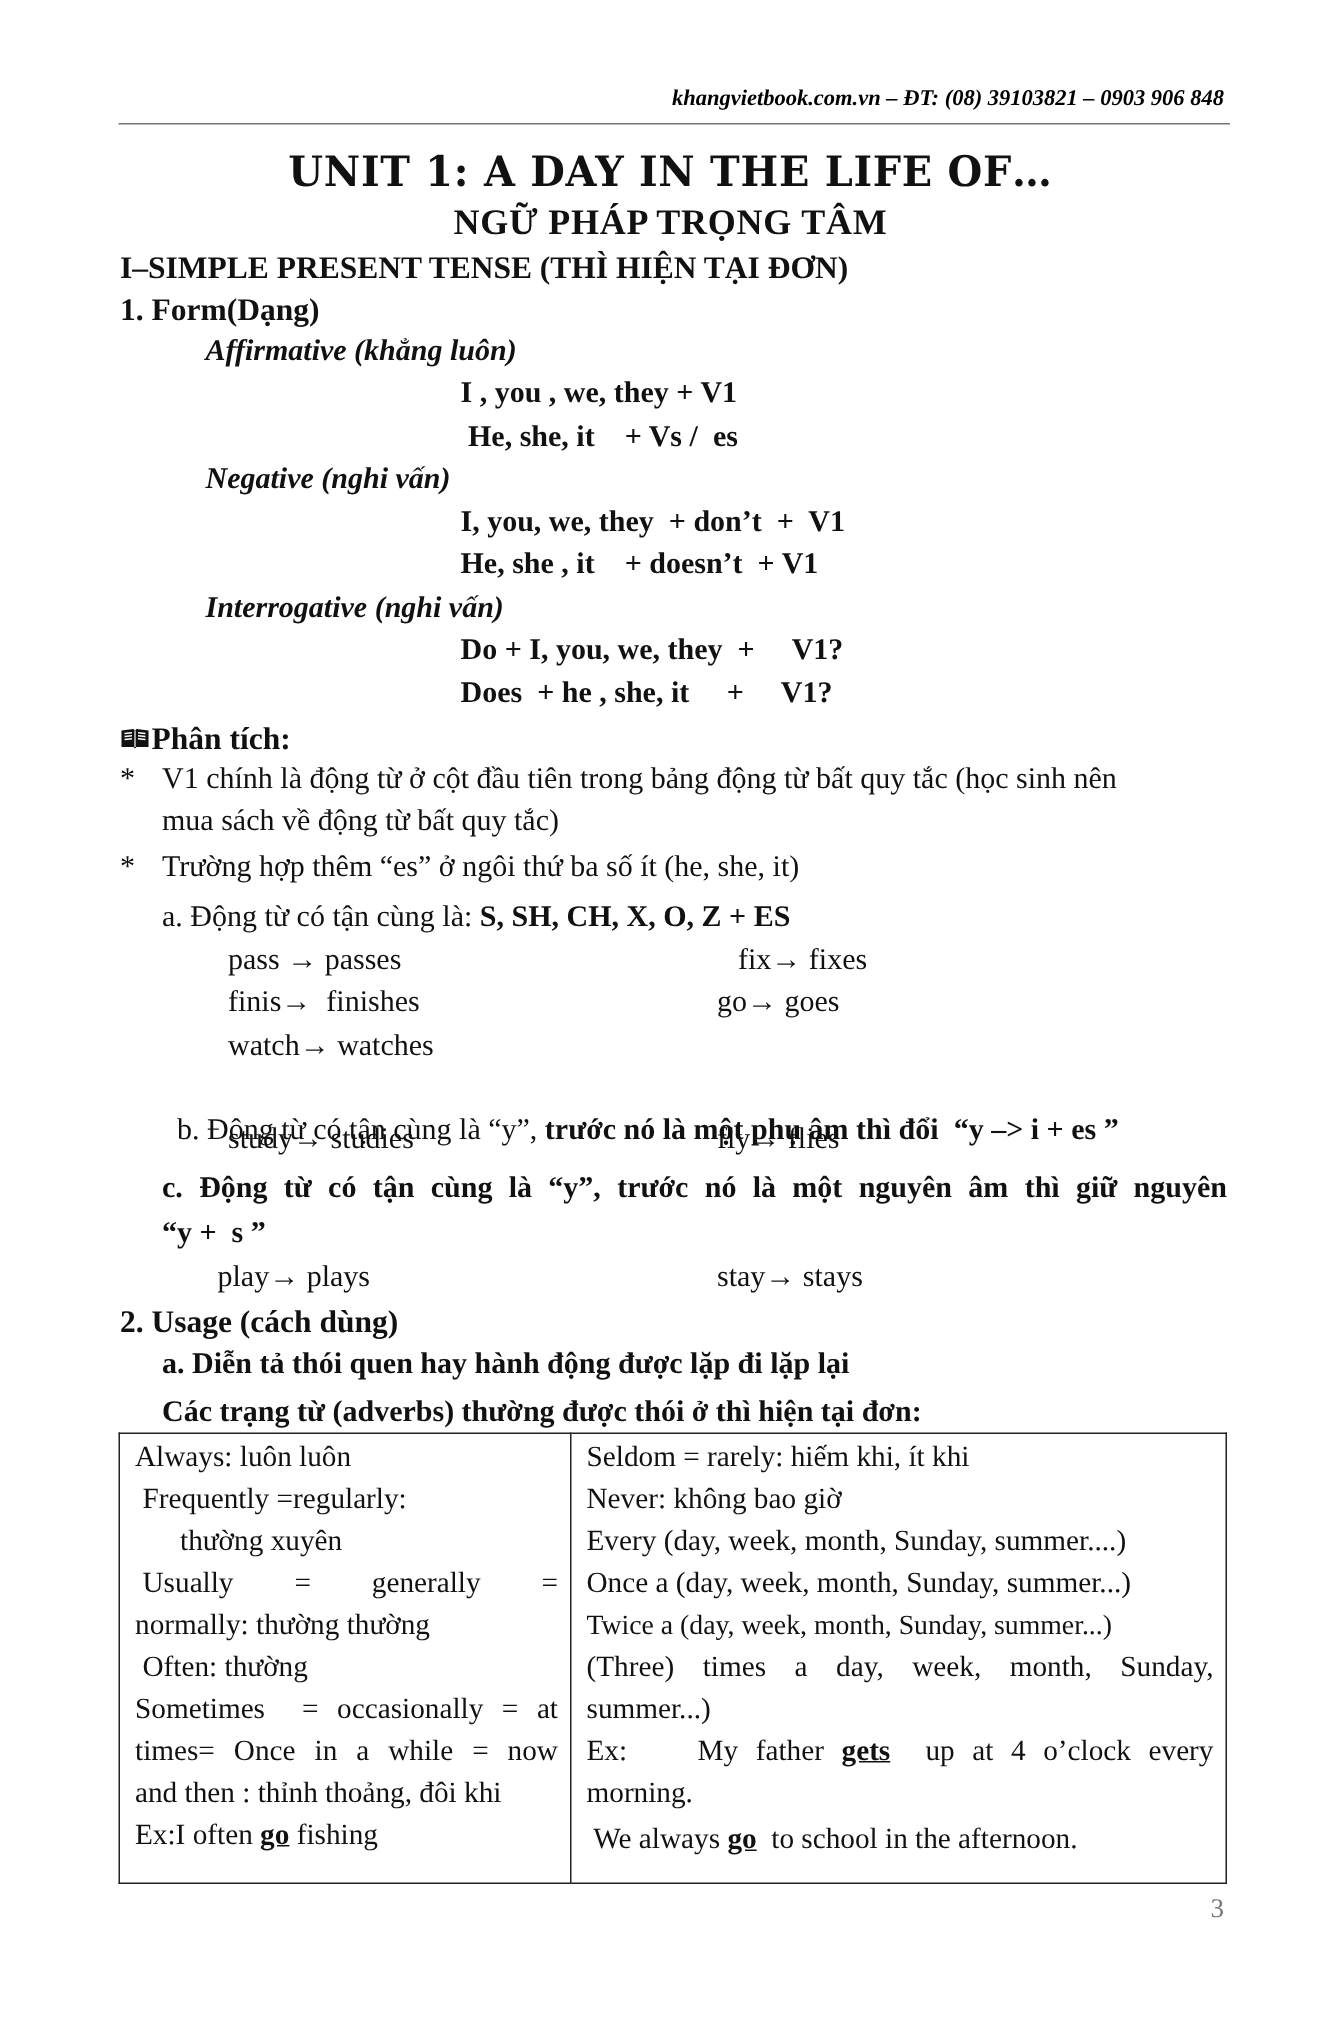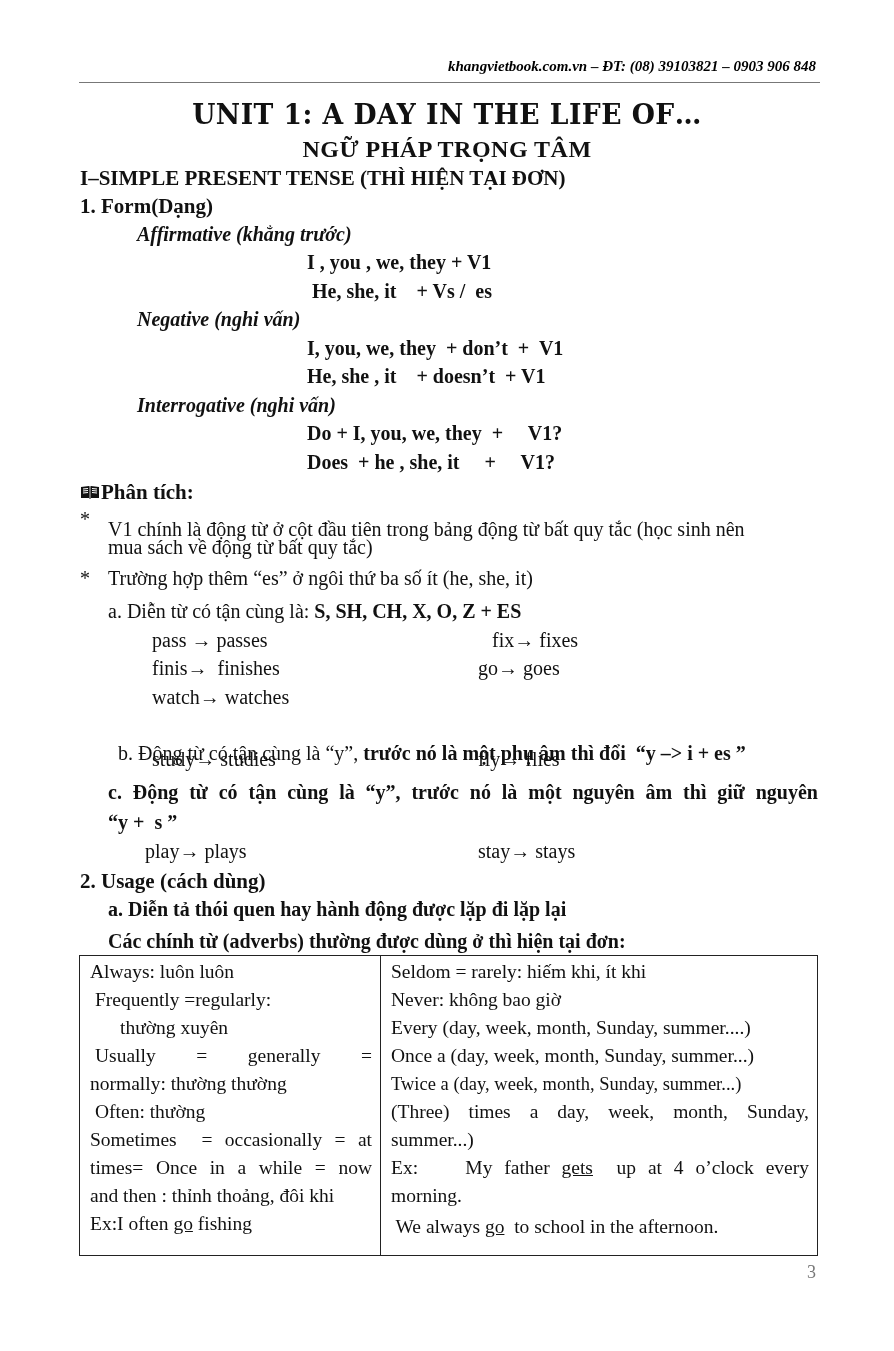--- a/index.html
+++ b/index.html
@@ -16,36 +16,36 @@
   .ital { font-size:20px; font-weight:bold; font-style:italic; }
   .norm { font-size:20px; }
   .book-icon { display:inline-block; width:20px; height:15px; vertical-align:-1px; margin-right:1px; }
   table.adv { position:absolute; left:79px; top:955px; width:739px; border-collapse:collapse; font-size:19.5px; }
   table.adv td { border:1.5px solid #222; vertical-align:top; padding:2px 8px 14px 10px; line-height:28px; }
   .col-left { width:282px; }
   .just { text-align:justify; text-align-last:justify; display:block; }
   .pad1 { padding-left:5px; display:block; }
   .pad2 { padding-left:30px; display:block; }
   .line { display:block; }
-  u.bx { font-weight:normal; }
+  u.bx { font-weight:bold; }
   .page-num { right:78px; top:1262px; font-size:18px; color:#777; }
 </style>
 </head>
 <body>
 
 <div class="abs header-text">khangvietbook.com.vn – ĐT: (08) 39103821 – 0903 906 848</div>
 <div class="abs header-rule"></div>
 
 <div class="abs unit-title">UNIT 1: A DAY IN THE LIFE OF…</div>
 <div class="abs subtitle">NGỮ PHÁP TRỌNG TÂM</div>
 
 <div class="abs sec" style="left:80px;top:166px;">I–SIMPLE PRESENT TENSE (THÌ HIỆN TẠI ĐƠN)</div>
 <div class="abs sec" style="left:80px;top:194px;">1. Form(Dạng)</div>
 
-<div class="abs ital" style="left:137px;top:223px;">Affirmative (khẳng trước)</div>
+<div class="abs ital" style="left:137px;top:223px;">Affirmative (khẳng luôn)</div>
 <div class="abs bold20" style="left:307px;top:251px;">I , you , we, they  +   V1</div>
 <div class="abs bold20" style="left:307px;top:280px;white-space:pre;"> He, she, it    + Vs /  es</div>
 
 <div class="abs ital" style="left:137px;top:308px;">Negative (nghi vấn)</div>
 <div class="abs bold20" style="left:307px;top:337px;white-space:pre;">I, you, we, they  + don’t  +  V1</div>
 <div class="abs bold20" style="left:307px;top:365px;white-space:pre;">He, she , it    + doesn’t  + V1</div>
 
 <div class="abs ital" style="left:137px;top:394px;">Interrogative (nghi vấn)</div>
 <div class="abs bold20" style="left:307px;top:422px;white-space:pre;font-family:Liberation Serif, serif;">Do + I, you, we, they  +     V1?</div>
 <div class="abs bold20" style="left:307px;top:451px;white-space:pre;">Does  + he , she, it     +     V1?</div>
@@ -54,49 +54,49 @@
   <span class="book-icon">
     <svg width="20" height="15" viewBox="0 0 20 15">
         <path d="M1 2 L9 1 L10 2 L11 1 L19 2 L19 13 L11 13 L10 14 L9 13 L1 13 Z" fill="#111"></path>
         <path d="M3 4 L8 3.5 M3 6 L8 5.5 M3 8 L8 7.5 M12 3.5 L17 4 M12 5.5 L17 6 M12 7.5 L17 8" stroke="#fff" stroke-width="1"></path>
         <line x1="10" y1="2" x2="10" y2="13" stroke="#fff" stroke-width="0.8"></line>
       </svg>
   </span><span>Phân tích:</span>
 </div>
 
 <div class="abs norm" style="left:80px;top:508px;">*</div>
-<div class="abs norm" style="left:108px;top:508px;margin-top:10px;">V1 chính là động từ ở cột đầu tiên trong bảng động từ bất quy tắc (học sinh nên</div>
+<div class="abs norm" style="left:108px;top:508px;">V1 chính là động từ ở cột đầu tiên trong bảng động từ bất quy tắc (học sinh nên</div>
 <div class="abs norm" style="left:108px;top:536px;">mua sách về động từ bất quy tắc)</div>
 
 <div class="abs norm" style="left:80px;top:567px;">*</div>
 <div class="abs norm" style="left:108px;top:567px;">Trường hợp thêm “es”  ở ngôi thứ ba số ít (he, she, it)</div>
 
 <div class="abs norm" style="left:108px;top:600px;">
-  <span>a. Diễn từ có tận cùng là: </span><b>S, SH, CH, X, O, Z + ES</b>
+  <span>a. Động từ có tận cùng là: </span><b>S, SH, CH, X, O, Z + ES</b>
 </div>
 <div class="abs norm" style="left:152px;top:629px;">pass → passes</div>
 <div class="abs norm" style="left:492px;top:629px;">fix→ fixes</div>
 <div class="abs norm" style="left:152px;top:657px;white-space:pre;">finis→  finishes</div>
 <div class="abs norm" style="left:478px;top:657px;">go→ goes</div>
 <div class="abs norm" style="left:152px;top:686px;">watch→ watches</div>
 
 <div class="abs norm" style="left:108px;top:719px;white-space:pre;">
   <span>b. Động từ có tận cùng là “y”, </span><b>trước nó là một phụ âm thì đổi  “y –&gt; i + es ”</b>
 </div>
 <div class="abs norm" style="left:152px;top:748px;">study→ studies</div>
 <div class="abs norm" style="left:478px;top:748px;">fly→ flies</div>
 
 <div class="abs norm" style="left:108px;top:781px;width:710px;font-weight:bold;text-align:justify;text-align-last:justify;white-space:normal;">c. Động từ có tận cùng là “y”, trước nó là một nguyên âm thì giữ nguyên</div>
 <div class="abs norm" style="left:108px;top:811px;font-weight:bold;white-space:pre;">“y +  s ”</div>
 <div class="abs norm" style="left:145px;top:840px;">play→ plays</div>
 <div class="abs norm" style="left:478px;top:840px;">stay→ stays</div>
 
 <div class="abs sec" style="left:80px;top:869px;">2. Usage (cách dùng)</div>
 <div class="abs bold20" style="left:108px;top:898px;">a. Diễn tả thói quen hay hành động được lặp đi lặp lại</div>
-<div class="abs bold20" style="left:108px;top:930px;">Các chính từ (adverbs) thường được dùng ở thì hiện tại đơn:</div>
+<div class="abs bold20" style="left:108px;top:930px;">Các trạng từ (adverbs) thường được thói ở thì hiện tại đơn:</div>
 
 <table class="adv">
   <tbody>
       <tr>
     <td class="col-left">
       <span class="line">Always: luôn luôn</span>
       <span class="pad1">Frequently =regularly:</span>
       <span class="pad2">thường xuyên</span>
       <span class="pad1 just" style="word-spacing:12px;">Usually = generally =</span>
       <span class="line">normally: thường thường</span>

